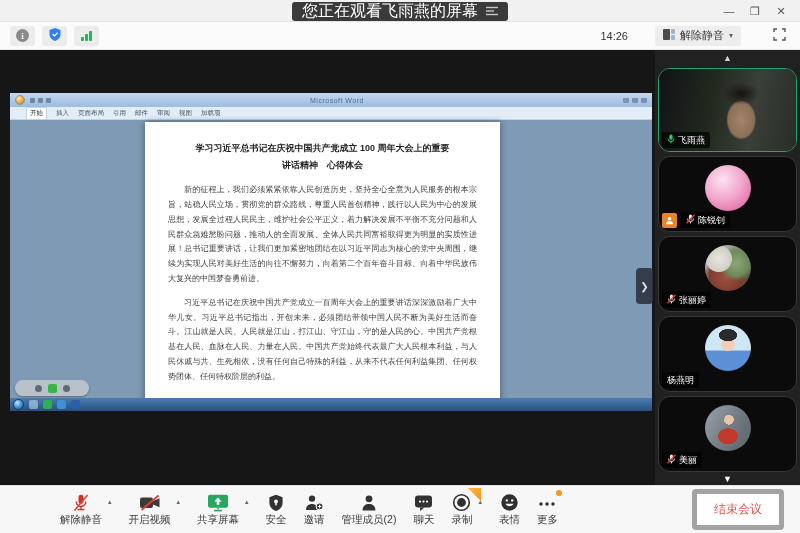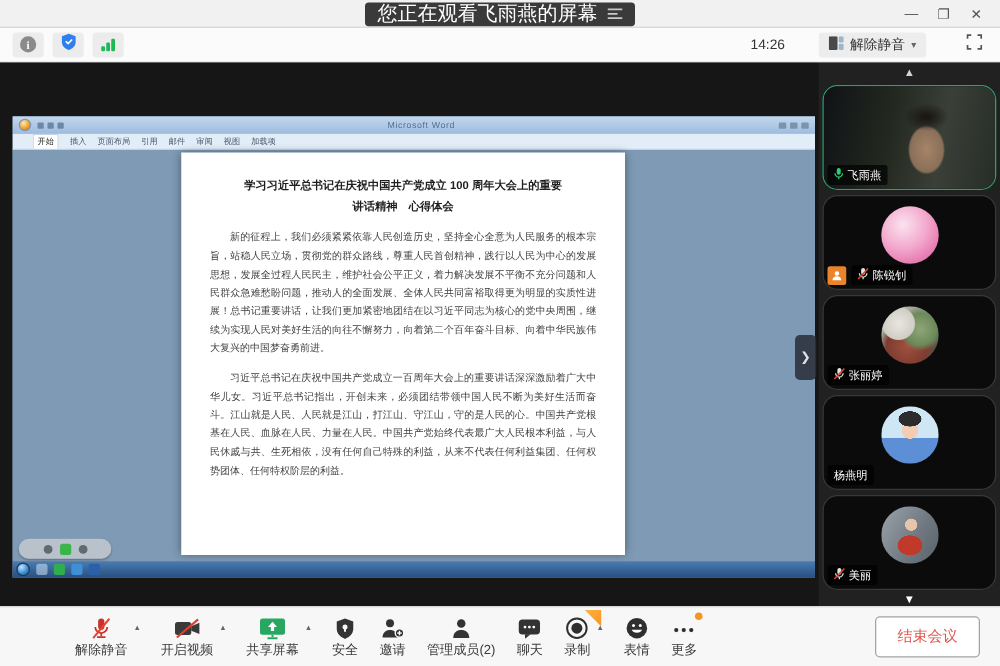--- a/index.html
+++ b/index.html
@@ -22,21 +22,21 @@
   .signal span{width:2.5px;background:#1db954;border-radius:1px;display:block;}
   .signal .s1{height:4px;} .signal .s2{height:7px;} .signal .s3{height:10px;}
   .right-group{margin-left:auto;display:flex;align-items:center;gap:27px;}
   .time{font-size:11px;color:#333;}
   .view-btn{background:#ededed;border-radius:3px;height:20px;padding:0 8px;display:flex;align-items:center;gap:5px;font-size:11px;color:#333;}
   .view-caret{font-size:8px;color:#666;}
   .fs-btn{width:22px;height:20px;display:flex;align-items:center;justify-content:center;}
 
   
   .main{position:absolute;top:50px;left:0;width:655px;height:437px;background:#161616;}
-  .share-screen{position:absolute;left:10px;top:43px;width:642px;height:369px;background:#7e9ab4;overflow:hidden;}
+  .share-screen{position:absolute;left:10px;top:43px;width:642px;height:318px;background:#7e9ab4;overflow:hidden;}
 
   .word-titlebar{position:absolute;top:0;left:0;right:0;height:14px;background:linear-gradient(#c3d7ee,#9dbcde);display:flex;align-items:center;padding:0 5px;}
   .office-orb{width:10px;height:10px;border-radius:50%;background:radial-gradient(circle at 35% 30%,#ffe9a8,#f0a43a 55%,#b9671b);border:1px solid #8a97a8;}
   .qa-dots{display:flex;gap:3px;margin-left:5px;}
   .qa-dots i{width:5px;height:5px;background:#6c88a8;border-radius:1px;display:block;}
   .word-title{flex:1;text-align:center;font-size:7px;color:#51708f;letter-spacing:.5px;}
   .word-winbtns{display:flex;gap:3px;}
   .word-winbtns i{width:6px;height:5px;background:#7b93ad;border-radius:1px;display:block;}
   .word-ribbon{position:absolute;top:14px;left:0;right:0;height:13px;background:#e3edf8;border-bottom:1px solid #c2d3e6;display:flex;align-items:center;gap:9px;padding:0 16px;}
   .ribbon-tab{font-size:6.5px;color:#44566b;white-space:nowrap;}
@@ -76,21 +76,21 @@
   .name-tag{display:flex;align-items:center;gap:3px;background:rgba(0,0,0,.68);border-radius:2px;padding:1.5px 5px;font-size:9px;color:#fff;white-space:nowrap;}
 
   
   .bottombar{position:absolute;bottom:0;left:0;right:0;height:48px;background:#f7f7f7;border-top:1px solid #e2e2e2;display:flex;align-items:center;padding:0 16px 0 60px;gap:17px;}
   .tool{display:flex;flex-direction:column;align-items:center;gap:1px;position:relative;}
   .tool .ic{height:19px;display:flex;align-items:flex-end;justify-content:center;}
   .tool .lbl{font-size:10.5px;color:#3a3a3a;white-space:nowrap;}
   .caret{font-size:7px;color:#666;margin:0 0 16px -11px;align-self:center;}
   .ribbon-badge{position:absolute;top:-5px;right:-9px;width:14px;height:14px;background:linear-gradient(135deg,#ffb347,#f7941d);clip-path:polygon(0 0,100% 0,100% 100%);}
   .dot-badge{position:absolute;top:-3px;right:-4px;width:6px;height:6px;border-radius:50%;background:#f7941d;}
-  .end-btn{margin-left:auto;background:#fff;border:1px solid #a3a3a3;color:#e0554c;font-size:12px;padding:7px 17px;border-radius:4px;white-space:nowrap;}
+  .end-btn{margin-left:auto;background:#fff;border:5px solid #a3a3a3;color:#e0554c;font-size:12px;padding:7px 17px;border-radius:4px;white-space:nowrap;}
 </style>
 </head>
 <body>
 
 <div class="titlebar">
   <div class="share-banner">
     <span>您正在观看飞雨燕的屏幕</span>
     <span class="banner-menu-icon">
       <svg width="12" height="10" viewBox="0 0 12 10">
           <line x1="0" y1="1.5" x2="12" y2="1.5" stroke="#c8c8c8" stroke-width="1.4"></line>

